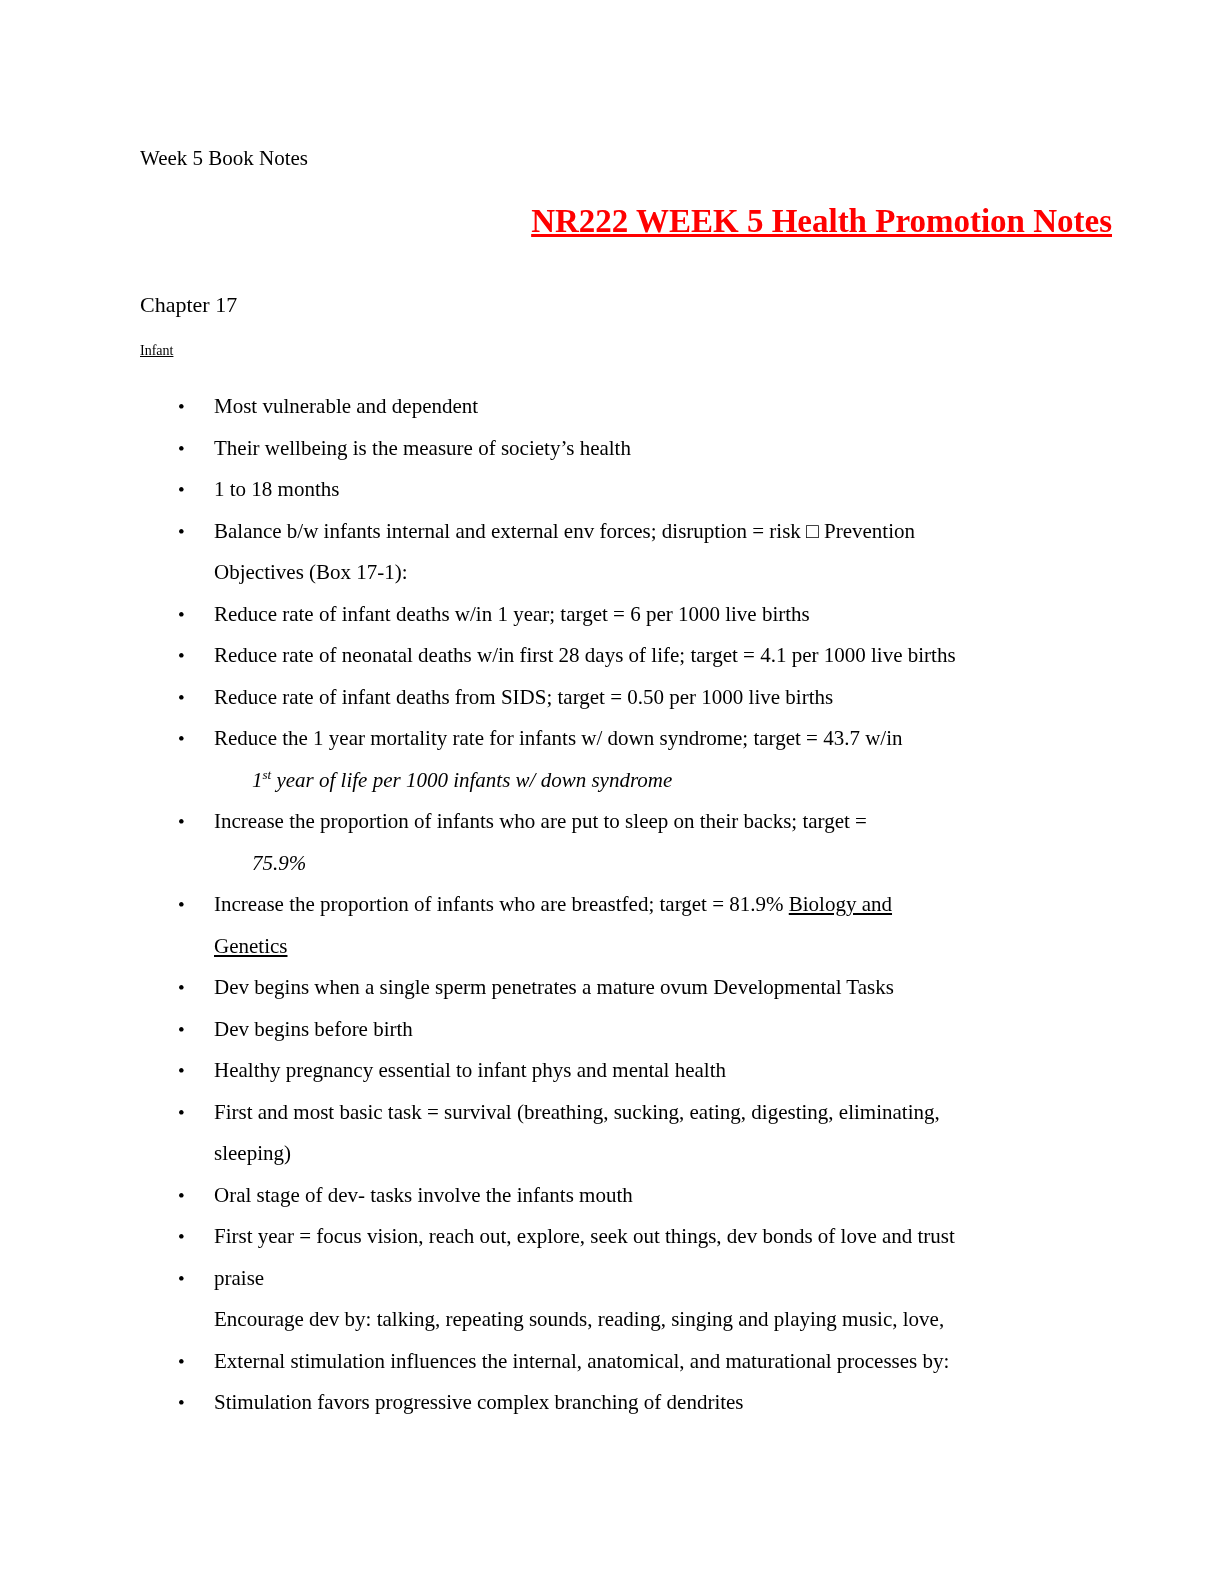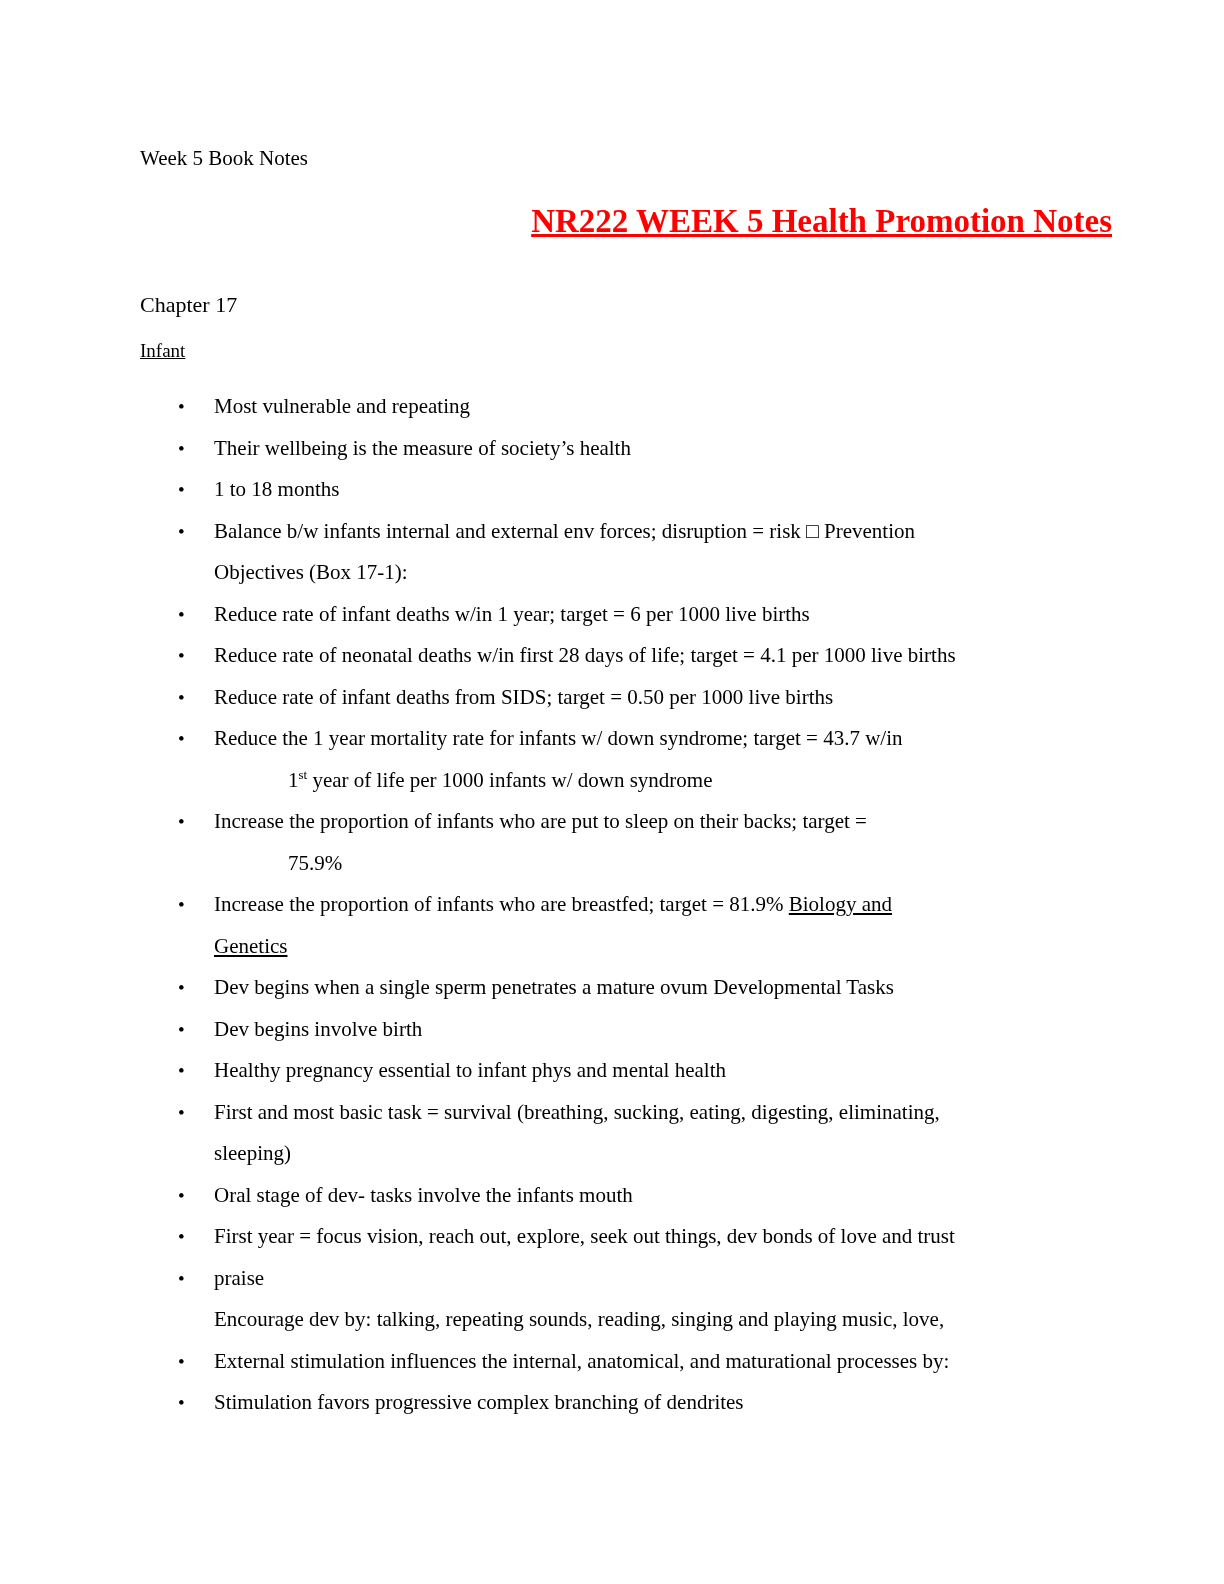--- a/index.html
+++ b/index.html
@@ -32,21 +32,21 @@
     margin: 28px 20px 0 0;
     line-height: 44px;
   }
   .chapter-heading {
     font-size: 22px;
     font-weight: normal;
     margin: 48px 0 0 0;
     line-height: 28px;
   }
   .section-heading {
-    font-size: 19px;
+    font-size: 14px;
     text-decoration: underline;
     margin-top: 19px;
     line-height: 26px;
   }
   .notes-list {
     list-style: none;
     margin: 22px 0 0 0;
     padding: 0;
   }
   .notes-list li {
@@ -59,21 +59,22 @@
     left: 38px;
     top: 0;
     line-height: 41.5px;
     font-size: 19px;
   }
   .bullet-line {
     line-height: 41.5px;
     white-space: nowrap;
   }
   .bullet-line.deep-indent {
-    margin-left: 74px;
+    margin-left: 38px;
+    font-style: italic;
   }
   .u {
     text-decoration: underline;
   }
   sup {
     font-size: 0.62em;
     vertical-align: super;
     line-height: 0;
   }
 </style>
@@ -81,21 +82,21 @@
 <body>
 
 <div class="page">
   <div class="doc-header">Week 5 Book Notes</div>
   <h1 class="doc-title" style="color: rgb(255, 0, 0);">NR222 WEEK 5 Health Promotion Notes</h1>
   <h2 class="chapter-heading">Chapter 17</h2>
   <div class="section-heading">Infant</div>
   <ul class="notes-list">
       <li>
         <span class="marker">•</span>
-        <div class="bullet-line"><span>Most vulnerable and repeating</span></div>
+        <div class="bullet-line"><span>Most vulnerable and dependent</span></div>
       </li>
       <li>
         <span class="marker">•</span>
         <div class="bullet-line"><span>Their wellbeing is the measure of society’s health</span></div>
       </li>
       <li>
         <span class="marker">•</span>
         <div class="bullet-line"><span>1 to 18 months</span></div>
       </li>
       <li>
@@ -129,21 +130,21 @@
         <span class="marker">•</span>
         <div class="bullet-line"><span>Increase the proportion of infants who are breastfed; target = 81.9% </span><span class="u">Biology and</span></div>
         <div class="bullet-line"><span class="u">Genetics</span></div>
       </li>
       <li>
         <span class="marker">•</span>
         <div class="bullet-line"><span>Dev begins when a single sperm penetrates a mature ovum Developmental Tasks</span></div>
       </li>
       <li>
         <span class="marker">•</span>
-        <div class="bullet-line"><span>Dev begins involve birth</span></div>
+        <div class="bullet-line"><span>Dev begins before birth</span></div>
       </li>
       <li>
         <span class="marker">•</span>
         <div class="bullet-line"><span>Healthy pregnancy essential to infant phys and mental health</span></div>
       </li>
       <li>
         <span class="marker">•</span>
         <div class="bullet-line"><span>First and most basic task = survival (breathing, sucking, eating, digesting, eliminating,</span></div>
         <div class="bullet-line"><span>sleeping)</span></div>
       </li>

